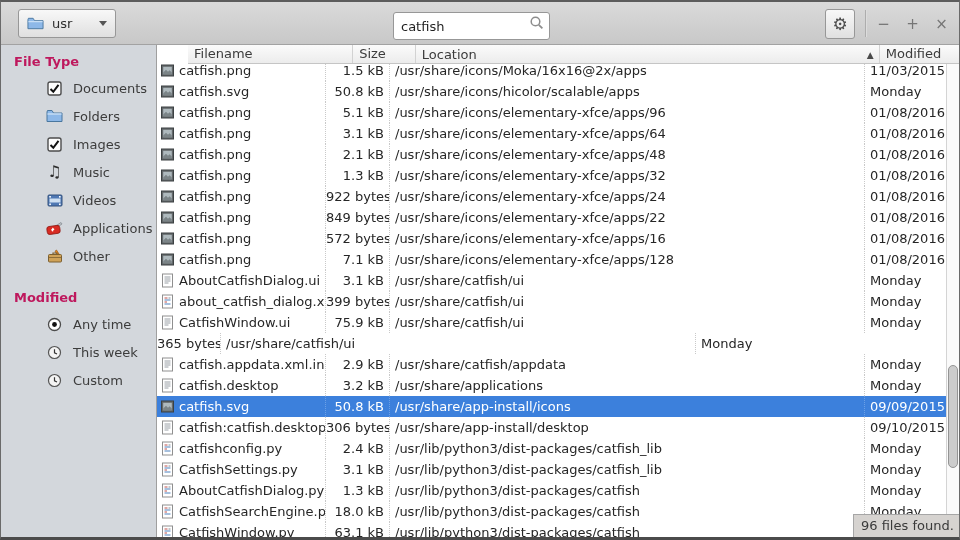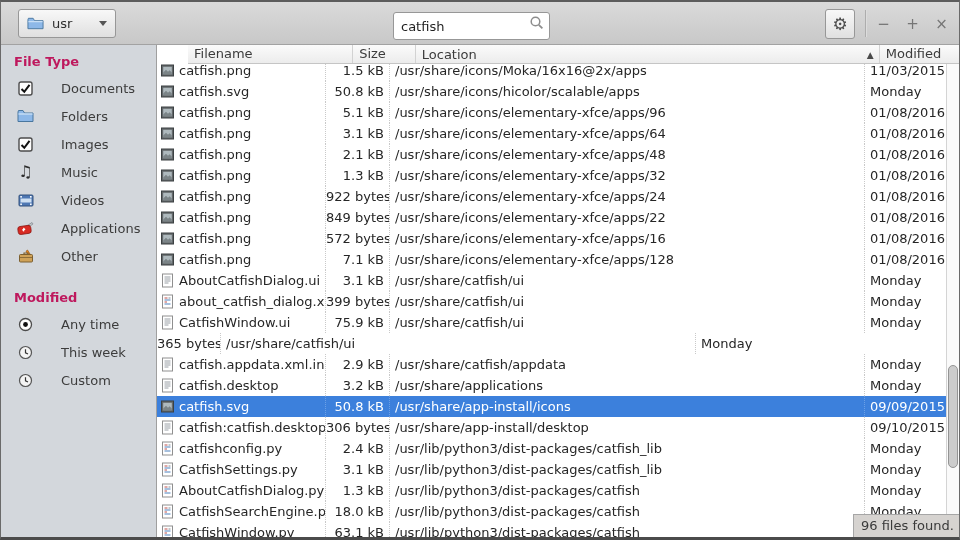--- a/index.html
+++ b/index.html
@@ -27,21 +27,21 @@
   .gear-glyph{ font-size:17px; color:#4c4c4c; line-height:1; }
   .tb-sep{ position:absolute; left:864px; top:8px; width:1px; height:27px; background:#adadad; box-shadow:1px 0 0 #dcdcdc; }
   .win-controls{ position:absolute; left:868px; top:7px; height:30px; display:flex; }
   .win-btn{ width:29px; height:30px; display:flex; align-items:center; justify-content:center;
     color:#767676; font-size:15px; }
 
   
   .sidebar{ position:absolute; left:0; top:43px; bottom:0; width:155px; background:#d3d7dc; }
   .side-header{ padding:9px 4px 4px 13px; font-weight:bold; color:#be185d; height:29px; }
   .side-header.second{ margin-top:11px; }
-  .side-item{ height:28px; display:flex; align-items:center; padding-left:16px; gap:27px; color:#3c3c3c; }
+  .side-item{ height:28px; display:flex; align-items:center; padding-left:45px; gap:10px; color:#3c3c3c; }
   .side-icon{ width:17px; height:17px; display:flex; align-items:center; justify-content:center; }
   .music-glyph{ font-size:16px; color:#2c2c2c; line-height:1; }
 
   
   .main{ position:absolute; left:155px; top:43px; right:0; bottom:0; background:#fff;
     border-left:1px solid #9f9f9f; overflow:hidden; }
   .thead{ position:absolute; left:0; top:0; right:0; height:19px; display:flex;
     background:linear-gradient(#fbfbfb,#ececec); border-bottom:1px solid #c5c5c5; color:#3b3b3b;margin-left:31px; }
   .th{ padding:1px 0 0 6px; border-right:1px solid #d2d2d2; overflow:hidden; white-space:nowrap; }
   .th.c-size{ padding-left:6px; }

